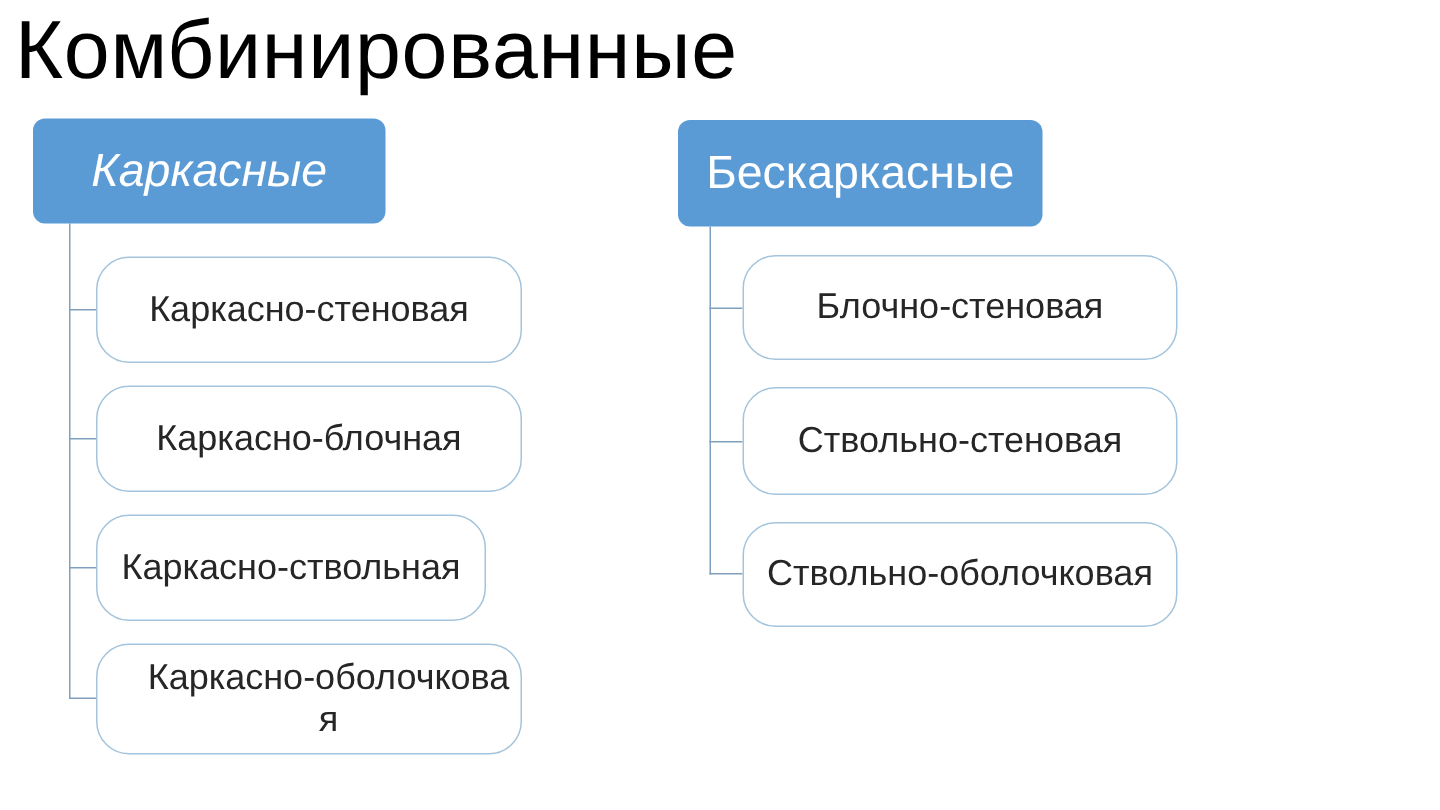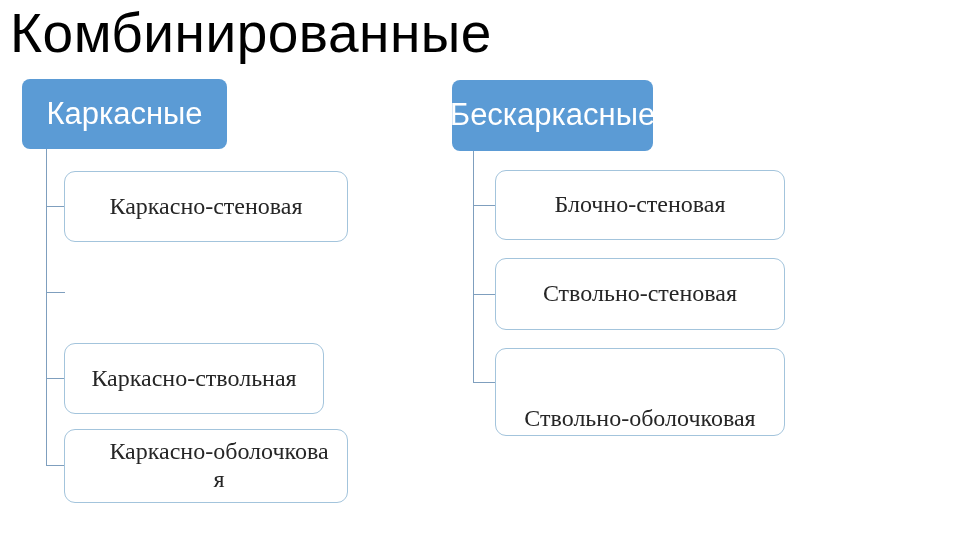--- a/index.html
+++ b/index.html
@@ -42,75 +42,77 @@
   .header-node{
     background:var(--header-fill);
     color:var(--header-text);
     border-radius:8px;
     font-size:31px;
     line-height:1.05;
   }
   .child-node{
     background:var(--box-fill);
     border:1px solid var(--box-border);
-    border-radius:11px;
+    border-radius:22px;
     color:var(--box-text);
     font-size:24px;
     line-height:1.15;
     padding:2px 6px;
-    font-family:Liberation Serif, serif;
   }
   .node-label{white-space:pre-line;}
   .conn{
     position:absolute;
     background:var(--connector);
   }
   .conn.v{width:1px;}
   .conn.h{height:1px;}
 
   
-  .t0-header{left:22px;top:79px;width:205px;height:70px;}
+  .t0-header{left:22px;top:79px;width:235px;height:70px;font-style:italic;}
   .t0-v{left:46px;top:149px;height:317px;}
   .t0-s0{left:46px;top:206px;width:19px;}
   .t0-s1{left:46px;top:292px;width:19px;}
   .t0-s2{left:46px;top:378px;width:19px;}
   .t0-s3{left:46px;top:465px;width:19px;}
   .t0-c0{left:64px;top:171px;width:284px;height:71px;}
   .t0-c1{left:64px;top:257px;width:284px;height:71px;}
   .t0-c2{left:64px;top:343px;width:260px;height:71px;}
   .t0-c3{left:64px;top:429px;width:284px;height:74px;padding-left:32px;}
 
   
-  .t1-header{left:452px;top:80px;width:201px;height:71px;}
+  .t1-header{left:452px;top:80px;width:243px;height:71px;}
   .t1-v{left:473px;top:151px;height:232px;}
   .t1-s0{left:473px;top:205px;width:22px;}
   .t1-s1{left:473px;top:294px;width:22px;}
   .t1-s2{left:473px;top:382px;width:22px;}
   .t1-c0{left:495px;top:170px;width:290px;height:70px;}
   .t1-c1{left:495px;top:258px;width:290px;height:72px;}
-  .t1-c2{left:495px;top:348px;width:290px;height:88px;align-items:flex-end;}
+  .t1-c2{left:495px;top:348px;width:290px;height:70px;}
 </style>
 </head>
 <body>
 
 <div class="slide">
 
   <h1 class="slide-title">Комбинированные</h1>
 
   <div class="node header-node t0-header">
     <span class="node-label">Каркасные</span>
   </div>
   <div class="conn v t0-v"></div>
   <div class="conn h t0-s0"></div>
   <div class="conn h t0-s1"></div>
   <div class="conn h t0-s2"></div>
   <div class="conn h t0-s3"></div>
 
   <div class="node child-node t0-c0">
     <span class="node-label">Каркасно-стеновая</span>
+  </div>
+  <div class="node child-node t0-c1">
+    <span class="node-label">Каркасно-блочная</span>
   </div>
   <div class="node child-node t0-c2">
     <span class="node-label">Каркасно-ствольная</span>
   </div>
   <div class="node child-node t0-c3">
     <span class="node-label">Каркасно-оболочкова
 я</span>
   </div>
 
   <div class="node header-node t1-header">

